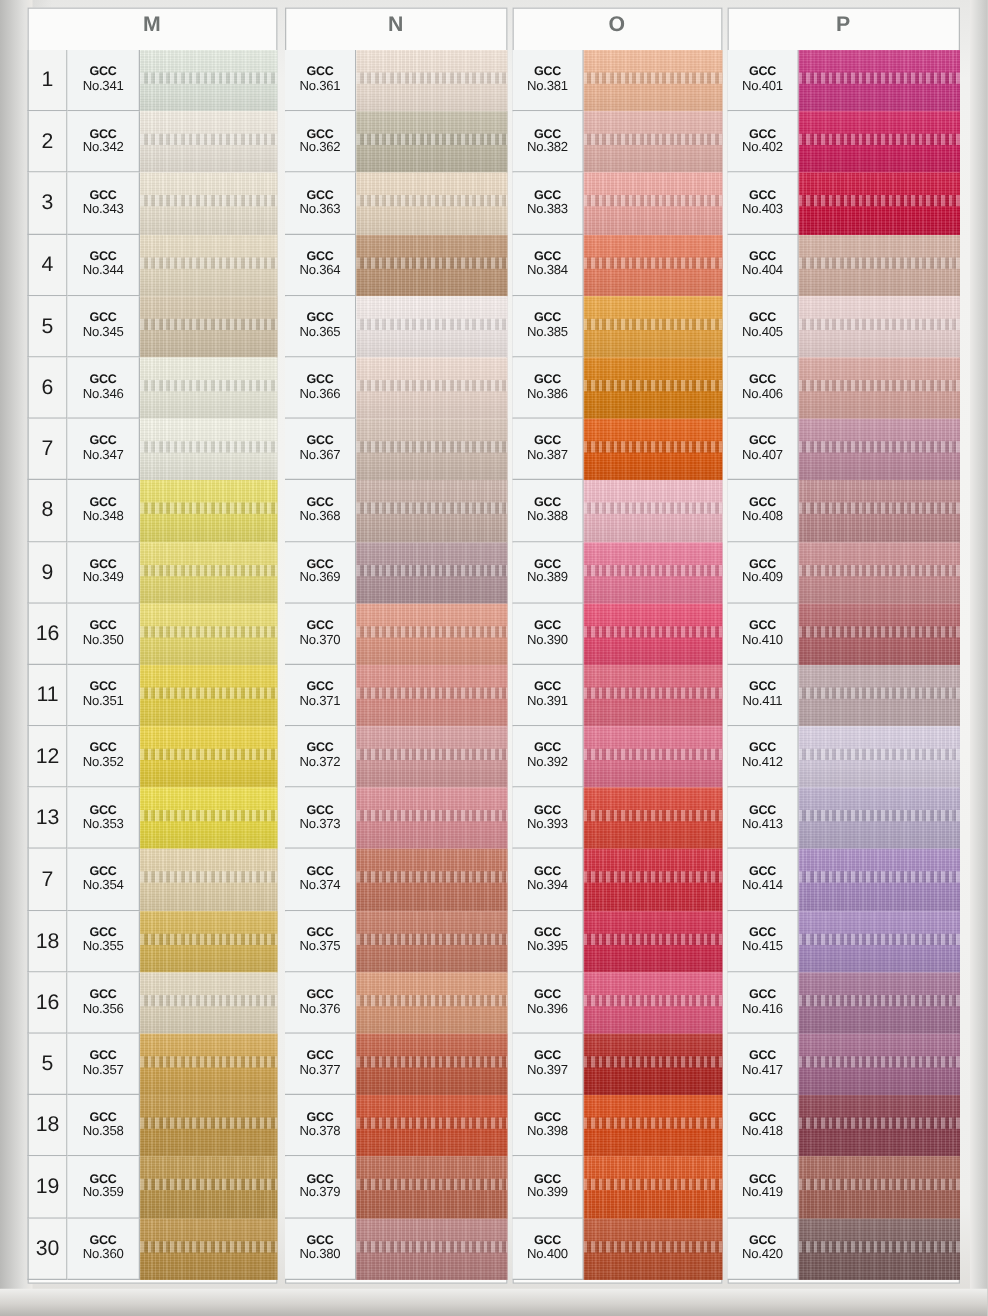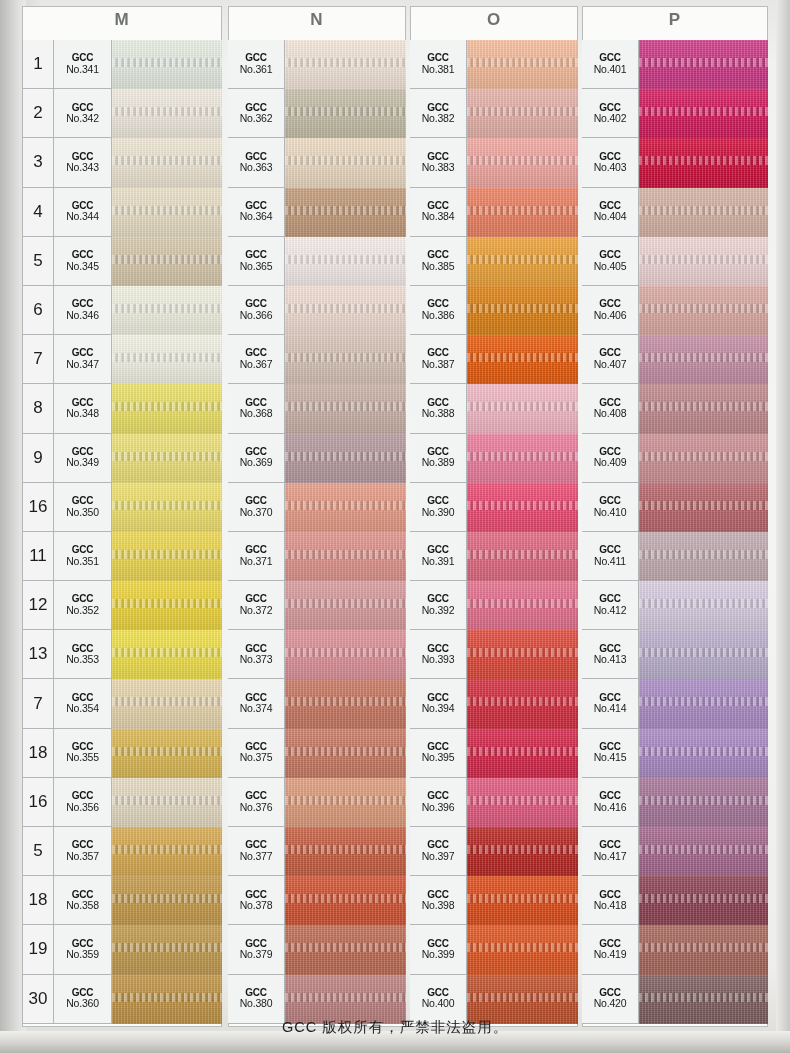--- a/index.html
+++ b/index.html
@@ -1086,15 +1086,14 @@
             <div class="swatch" title="GCC No.420" style="background: rgb(126, 95, 95);">
               <div class="tex"></div>
               <div class="band" style="top: 18px;"></div>
               <div class="shade"></div>
             </div>
           </div>
         </div>
       </div>
     </div>
 
-  <div id="footer">GCC 版权所有，严禁非法盗用。</div>
 
 </div>
 
 </body></html>

